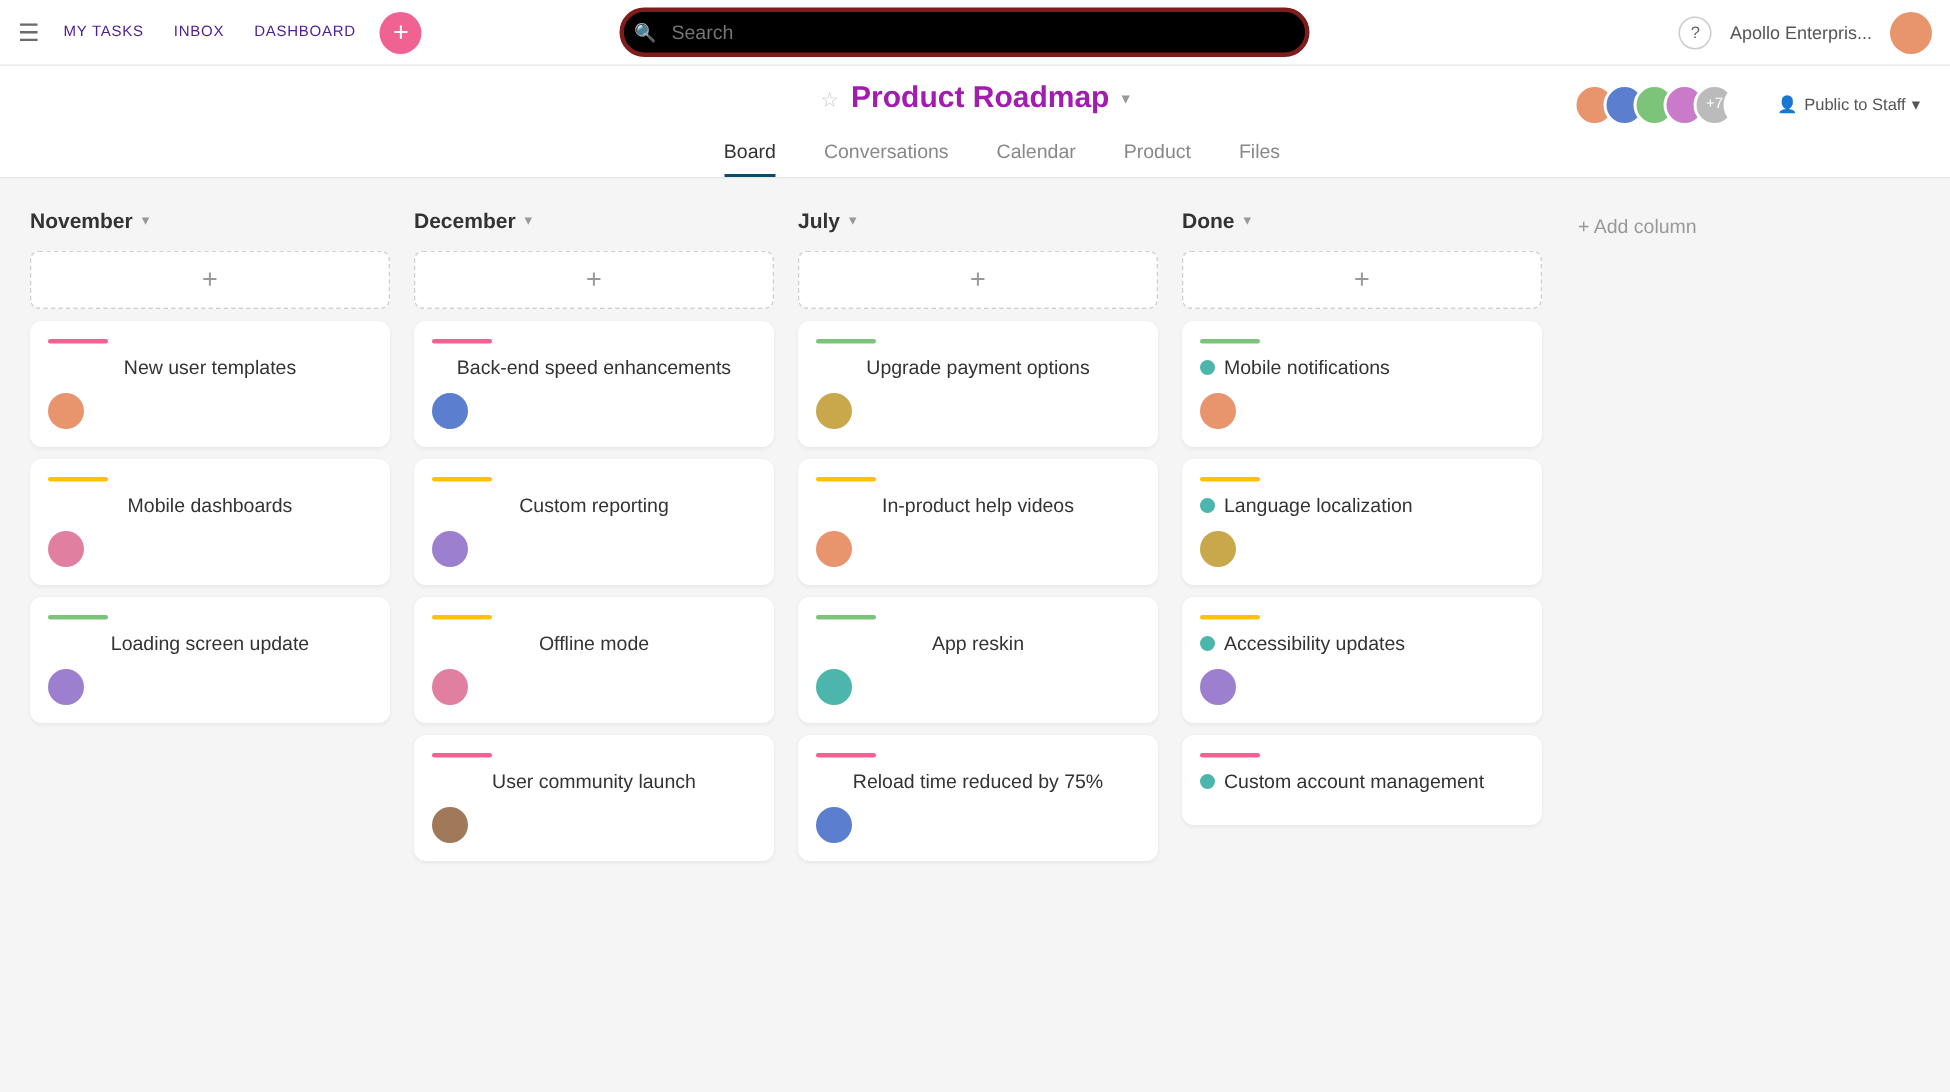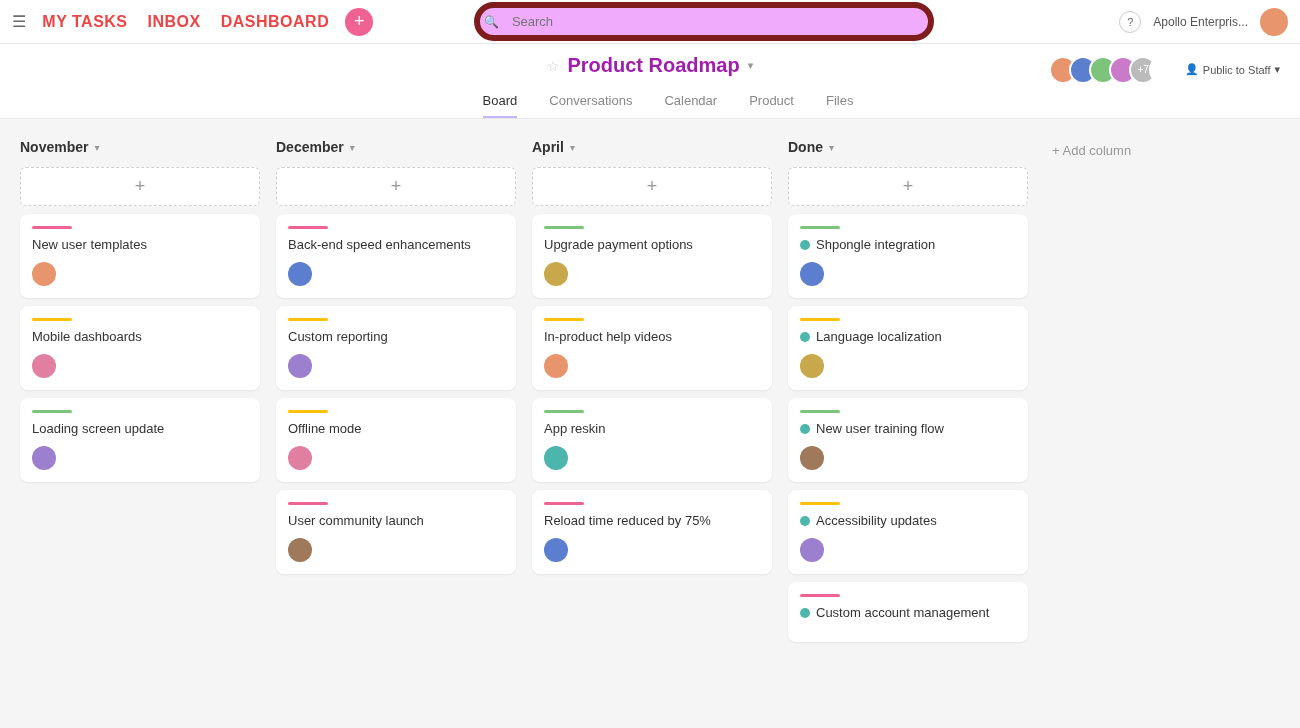--- a/index.html
+++ b/index.html
@@ -2,24 +2,24 @@
 <html><head>
   <meta charset="utf-8">
   <style>
     * { box-sizing: border-box; margin: 0; padding: 0; }
     body { font-family: -apple-system, BlinkMacSystemFont, 'Segoe UI', sans-serif; background: #f5f5f5; color: #1a1a2e; font-size: 14px; height: 728px; overflow: hidden; }
 
     
     .topnav { display: flex; align-items: center; height: 44px; background: #fff; border-bottom: 1px solid #e8e8e8; padding: 0 12px; gap: 16px; }
     .hamburger { font-size: 16px; color: #6b6b6b; cursor: pointer; }
     .nav-links { display: flex; gap: 20px; }
-    .nav-link { font-size: 16px; color: #ef4444; text-transform: uppercase; font-weight: 700; cursor: pointer; letter-spacing: 0.5px; }
+    .nav-link { font-size: 10px; color: #4c1d95; text-transform: uppercase; font-weight: 400; cursor: pointer; letter-spacing: 0.5px; }
     .add-btn { width: 28px; height: 28px; background: #f06292; border-radius: 50%; display: flex; align-items: center; justify-content: center; color: white; font-size: 18px; cursor: pointer; font-weight: 300; }
     .search-bar { flex: 1; max-width: 460px; margin: 0 auto; position: relative; }
-    .search-bar input { width: 100%; padding: 6px 12px 6px 32px; border: 6px solid #7f1d1d; border-radius: 20px; font-size: 13px; color: #666; background: #f0abfc; outline: none; }
+    .search-bar input { width: 100%; padding: 6px 12px 6px 32px; border: 3px solid #7f1d1d; border-radius: 20px; font-size: 13px; color: #666; background: #000000; outline: none; }
     .search-icon-wrap { position: absolute; left: 10px; top: 50%; transform: translateY(-50%); color: #999; font-size: 12px; }
     .topnav-right { display: flex; align-items: center; gap: 12px; margin-left: auto; }
     .help-btn { width: 22px; height: 22px; border-radius: 50%; border: 1px solid #ccc; display: flex; align-items: center; justify-content: center; font-size: 11px; color: #666; cursor: pointer; }
     .user-name { font-size: 12px; color: #555; }
     .user-avatar-sm { width: 28px; height: 28px; border-radius: 50%; background: #e0a87c; display: flex; align-items: center; justify-content: center; font-size: 11px; color: white; overflow: hidden; }
 
     
     .project-header { background: #fff; padding: 10px 0 0; border-bottom: 1px solid #e8e8e8; }
     .project-title-row { display: flex; align-items: center; justify-content: center; gap: 8px; padding-bottom: 8px; position: relative; }
     .project-title { font-size: 20px; font-weight: 600; color: #a21caf; }
@@ -30,30 +30,30 @@
     .avatar-stack .av { width: 28px; height: 28px; border-radius: 50%; border: 2px solid #fff; margin-left: -8px; font-size: 10px; color: white; display: flex; align-items: center; justify-content: center; }
     .av1 { background: #e8956d; }
     .av2 { background: #5b7fce; }
     .av3 { background: #7cc47a; }
     .av4 { background: #c97bc9; }
     .av-more { background: #bbb; font-size: 9px; }
     .av-add { background: white; border: 1px dashed #ccc; color: #999; font-size: 14px; }
     .public-btn { font-size: 11px; color: #555; display: flex; align-items: center; gap: 4px; cursor: pointer; margin-left: 8px; background: none; border: none; }
     .project-tabs { display: flex; justify-content: center; gap: 32px; padding: 0 20px; }
     .tab { font-size: 13px; color: #888; padding: 8px 0; cursor: pointer; border-bottom: 2px solid transparent; }
-    .tab.active { color: #333; border-bottom: 2px solid #c4b5fd; font-weight: 500; margin-left: 36px; }
+    .tab.active { color: #333; border-bottom: 2px solid #0c4a6e; font-weight: 500; margin-left: 36px; }
 
     
     .board-area { padding: 16px 20px; overflow-x: auto; height: calc(728px - 44px - 86px); display: flex; gap: 16px; align-items: flex-start; }
     .column { flex: 0 0 240px; display: flex; flex-direction: column; gap: 8px; }
     .column-header { display: flex; align-items: center; gap: 6px; padding: 4px 0; text-align: right; }
     .column-title { font-size: 14px; font-weight: 600; color: #333; }
     .column-arrow { color: #999; font-size: 10px; }
     .add-card-btn { background: white; border: 1px dashed #d0d0d0; border-radius: 6px; padding: 8px; text-align: center; color: #999; font-size: 18px; cursor: pointer; }
-    .card { background: white; border-radius: 8px; padding: 12px; box-shadow: 0 1px 3px rgba(0,0,0,0.06); cursor: pointer; }
+    .card { background: white; border-radius: 8px; padding: 12px; box-shadow: 0 1px 3px rgba(0,0,0,0.06); cursor: pointer; text-align: center; }
     .card-priority { height: 3px; width: 40px; border-radius: 2px; margin-bottom: 8px; }
     .priority-red { background: #f06292; }
     .priority-yellow { background: #ffc107; }
     .priority-green { background: #7cc47a; }
     .card-title { font-size: 13px; color: #333; margin-bottom: 10px; font-weight: 400; }
     .card-avatar { width: 24px; height: 24px; border-radius: 50%; font-size: 9px; color: white; display: flex; align-items: center; justify-content: center; }
 
     
     .done-card-title-row { display: flex; align-items: center; gap: 6px; margin-bottom: 10px; }
     .status-dot { width: 10px; height: 10px; border-radius: 50%; flex-shrink: 0; }
@@ -168,21 +168,21 @@
         <div class="card-avatar av-pink"></div>
       </div>
       <div class="card">
         <div class="card-priority priority-red"></div>
         <div class="card-title">User community launch</div>
         <div class="card-avatar av-brown"></div>
       </div>
     </div>
     <div class="column">
       <div class="column-header">
-        <span class="column-title">April</span>
+        <span class="column-title">July</span>
         <span class="column-arrow">▾</span>
       </div>
       <div class="add-card-btn">+</div>
       <div class="card">
         <div class="card-priority priority-green"></div>
         <div class="card-title">Upgrade payment options</div>
         <div class="card-avatar av-yellow"></div>
       </div>
       <div class="card">
         <div class="card-priority priority-yellow"></div>
@@ -203,39 +203,31 @@
     <div class="column">
       <div class="column-header">
         <span class="column-title">Done</span>
         <span class="column-arrow">▾</span>
       </div>
       <div class="add-card-btn">+</div>
       <div class="card">
         <div class="card-priority priority-green"></div>
         <div class="done-card-title-row">
           <span class="status-dot dot-teal"></span>
-          <span class="card-title" style="margin: 0px;">Shpongle integration</span>
-        </div>
-        <div class="card-avatar av-blue"></div>
+          <span class="card-title" style="margin: 0px;">Mobile notifications</span>
+        </div>
+        <div class="card-avatar av-orange"></div>
       </div>
       <div class="card">
         <div class="card-priority priority-yellow"></div>
         <div class="done-card-title-row">
           <span class="status-dot dot-teal"></span>
           <span class="card-title" style="margin: 0px;">Language localization</span>
         </div>
         <div class="card-avatar av-yellow"></div>
-      </div>
-      <div class="card">
-        <div class="card-priority priority-green"></div>
-        <div class="done-card-title-row">
-          <span class="status-dot dot-teal"></span>
-          <span class="card-title" style="margin: 0px;">New user training flow</span>
-        </div>
-        <div class="card-avatar av-brown"></div>
       </div>
       <div class="card">
         <div class="card-priority priority-yellow"></div>
         <div class="done-card-title-row">
           <span class="status-dot dot-teal"></span>
           <span class="card-title" style="margin: 0px;">Accessibility updates</span>
         </div>
         <div class="card-avatar av-purple"></div>
       </div>
       <div class="card">

